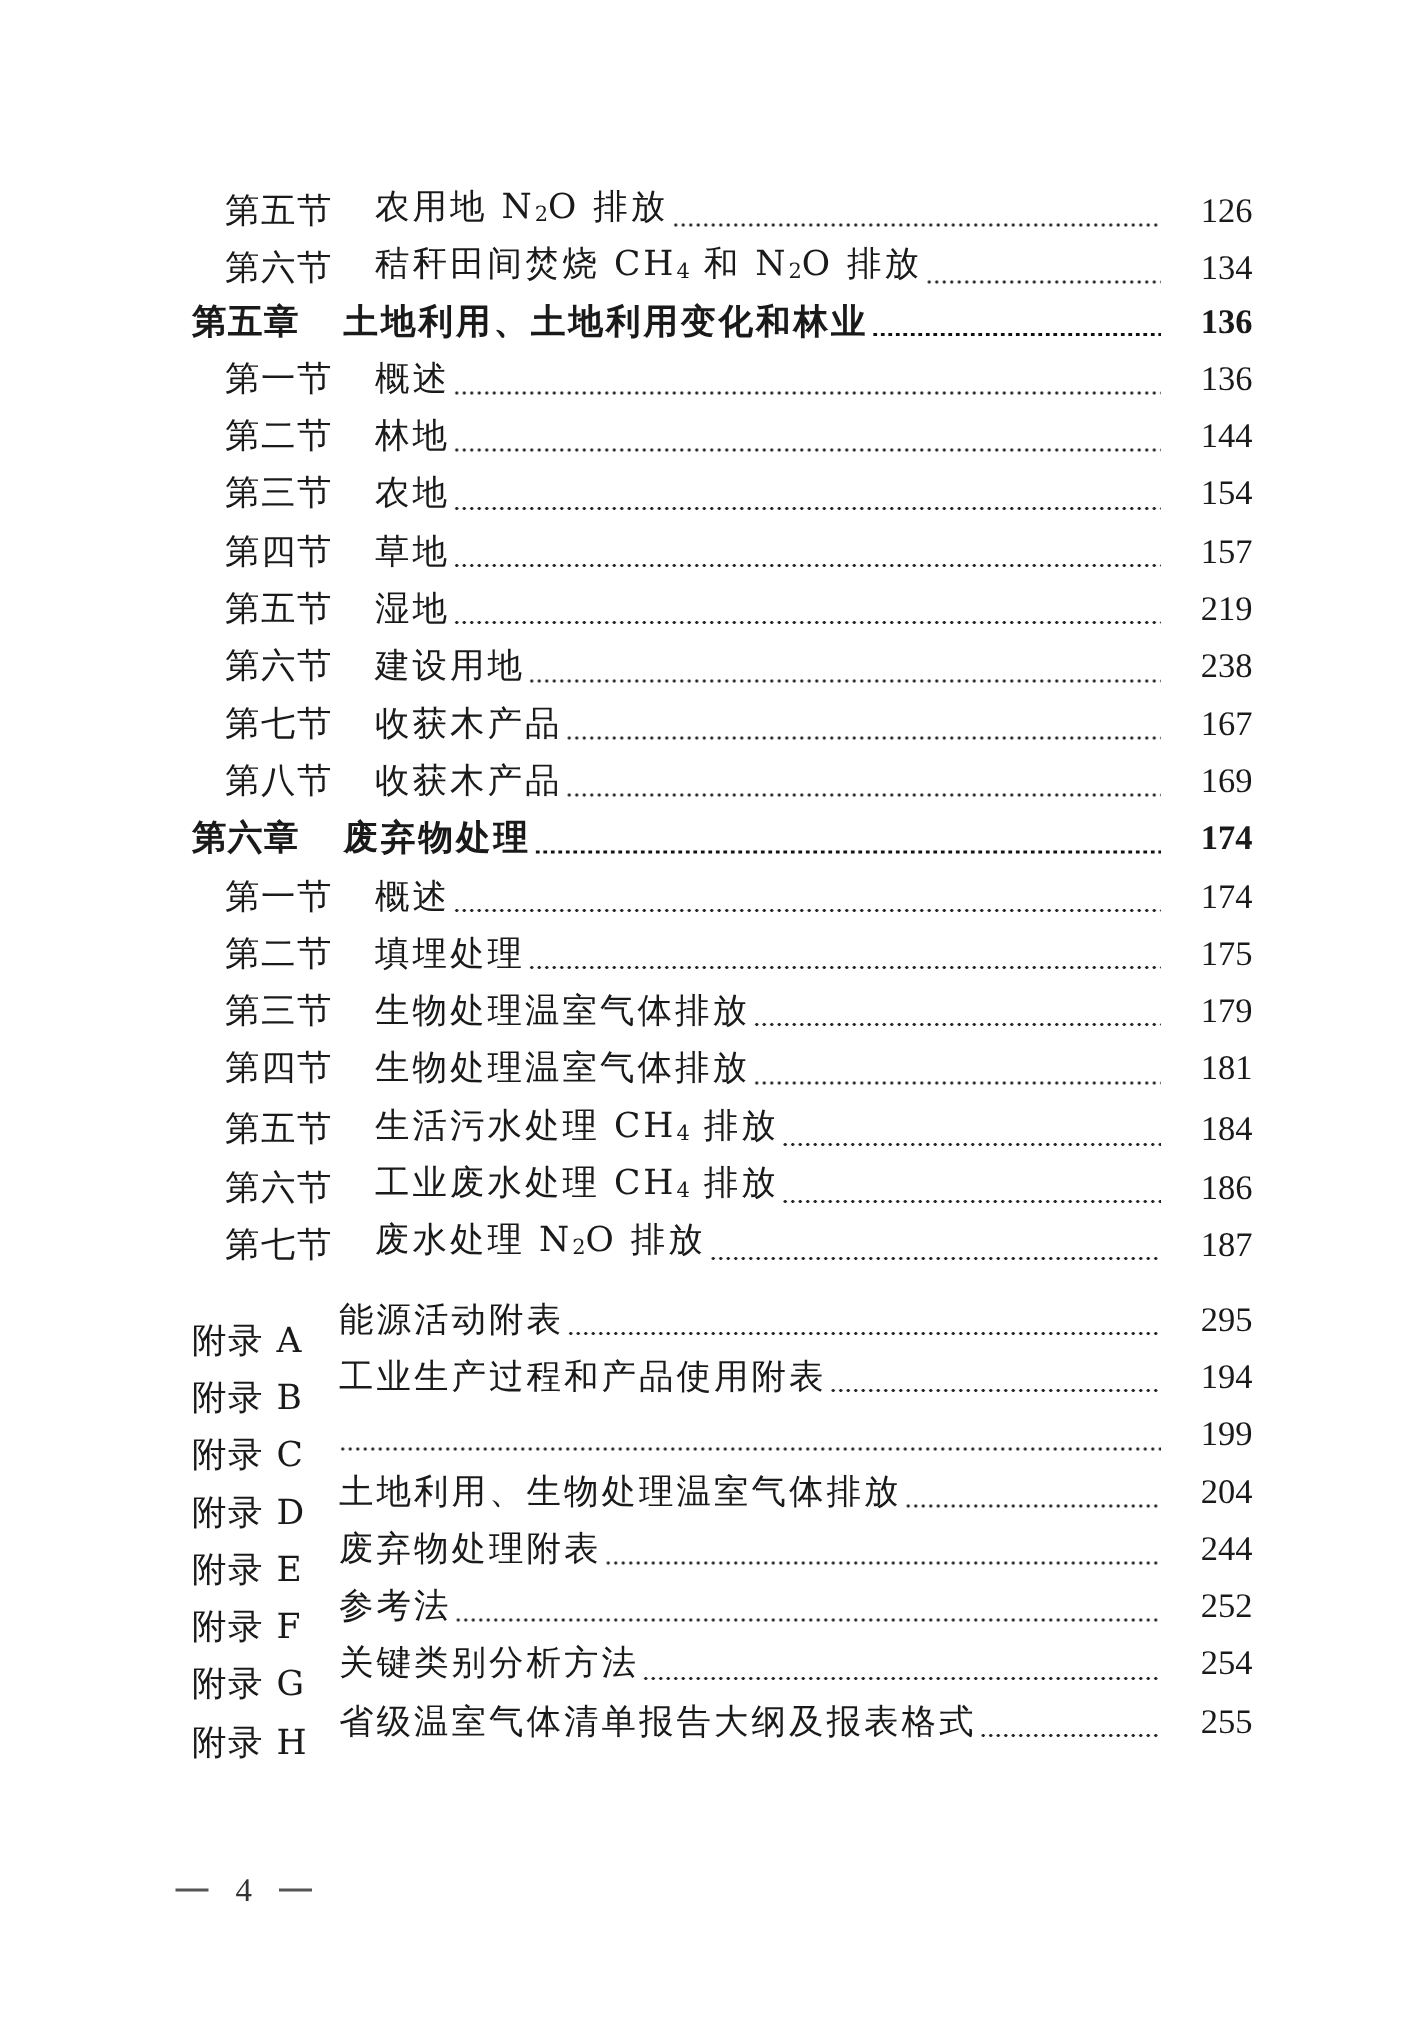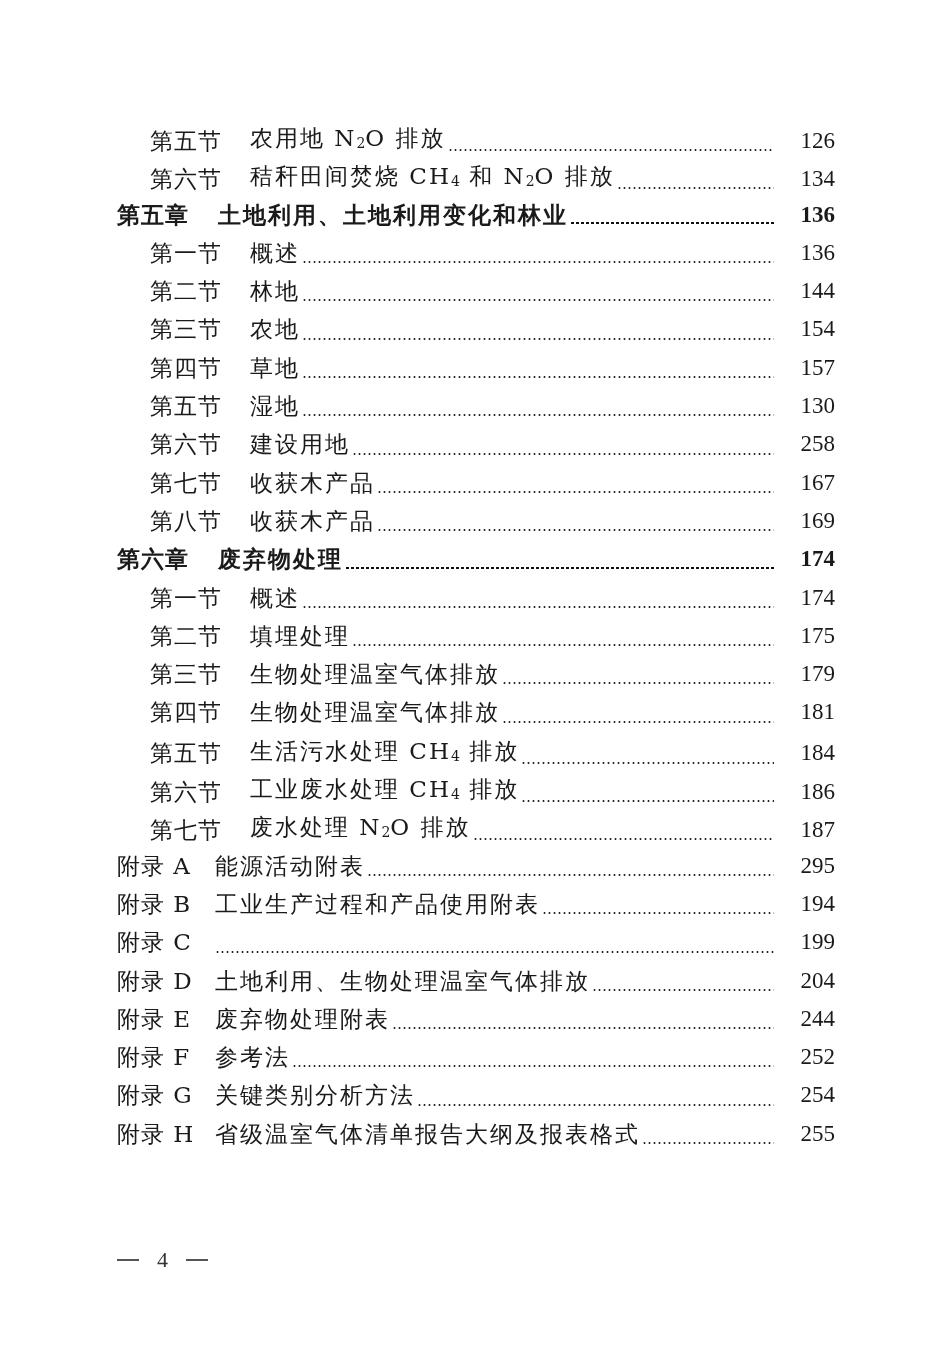--- a/index.html
+++ b/index.html
@@ -2,26 +2,26 @@
 <html><head>
 <meta charset="utf-8">
 <style>
   html, body { margin: 0; padding: 0; background: #ffffff; }
   body { width: 950px; height: 1345px; position: relative; overflow: hidden;
          font-family: "DejaVu Serif", "Liberation Serif", serif; color: #1a1a1a; }
   #toc { position: absolute; left: 0; top: 119px; width: 950px; }
   .row { position: relative; height: 38.3px; line-height: 38.3px; font-size: 23px; white-space: nowrap; }
   .row .inner { position: absolute; right: 115px; display: flex; align-items: center; }
   .row.section .inner { left: 150px; }
-  .row.chapter .inner, .row.appendix .inner { left: 117px; }
+  .row.chapter .inner, .row.appendix .inner { left: 128px; }
   .row.chapter { font-weight: bold; }
   .lab { flex: 0 0 auto; letter-spacing: 1px; }
   .row.section .lab { width: 100px; }
   .row.chapter .lab { width: 101px; }
-  .row.appendix .lab { width: 98px; }
+  .row.appendix .lab { width: 98px; margin-top: 28px; }
   .ttl { flex: 0 0 auto; letter-spacing: 2px; padding-right: 2px; }
   .ttl sub { font-size: 14px; vertical-align: -2px; letter-spacing: 0; }
   .dots { flex: 1 1 auto; overflow: hidden; position: relative; height: 38.3px; }
   .dots::after { content: ""; position: absolute; left: 0; right: 0; bottom: 9px; height: 2px;
                  background-image: radial-gradient(circle, #222 0.9px, transparent 1.2px);
                  background-size: 5px 2px; background-repeat: repeat-x; }
   .row.chapter .dots::after { background-image: radial-gradient(circle, #111 1.3px, transparent 1.5px); height: 3px; }
   .pg { flex: 0 0 auto; padding-left: 2px; font-family: "Liberation Serif", serif; margin-left: 25px; }
   #footer { position: absolute; left: 117px; top: 1247px; font-size: 22px; font-family: "Liberation Serif", serif;
             display: flex; align-items: center; gap: 18px; color: #333; }
@@ -85,29 +85,29 @@
         <span class="ttl">草地</span>
         <span class="dots"></span>
         <span class="pg">157</span>
       </div>
     </div>
     <div class="row section">
       <div class="inner">
         <span class="lab">第五节</span>
         <span class="ttl">湿地</span>
         <span class="dots"></span>
-        <span class="pg">130</span>
+        <span class="pg">219</span>
       </div>
     </div>
     <div class="row section">
       <div class="inner">
         <span class="lab">第六节</span>
         <span class="ttl">建设用地</span>
         <span class="dots"></span>
-        <span class="pg">258</span>
+        <span class="pg">238</span>
       </div>
     </div>
     <div class="row section">
       <div class="inner">
         <span class="lab">第七节</span>
         <span class="ttl">收获木产品</span>
         <span class="dots"></span>
         <span class="pg">167</span>
       </div>
     </div>

